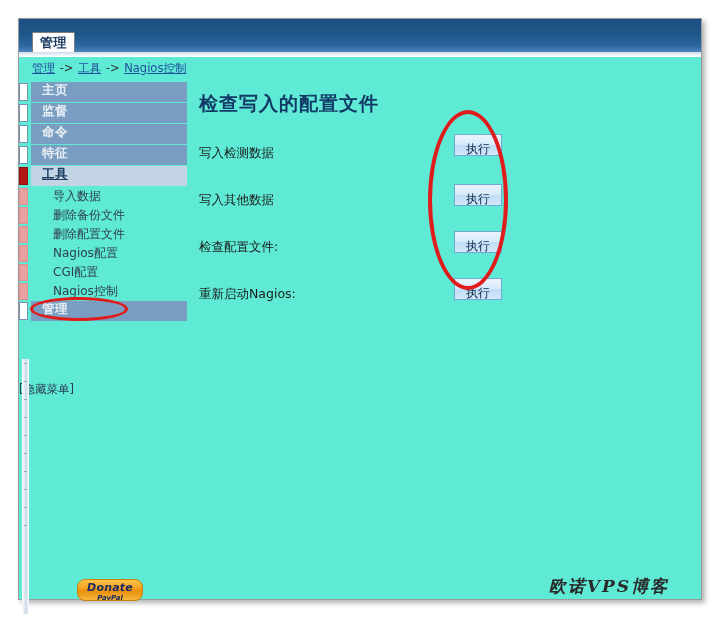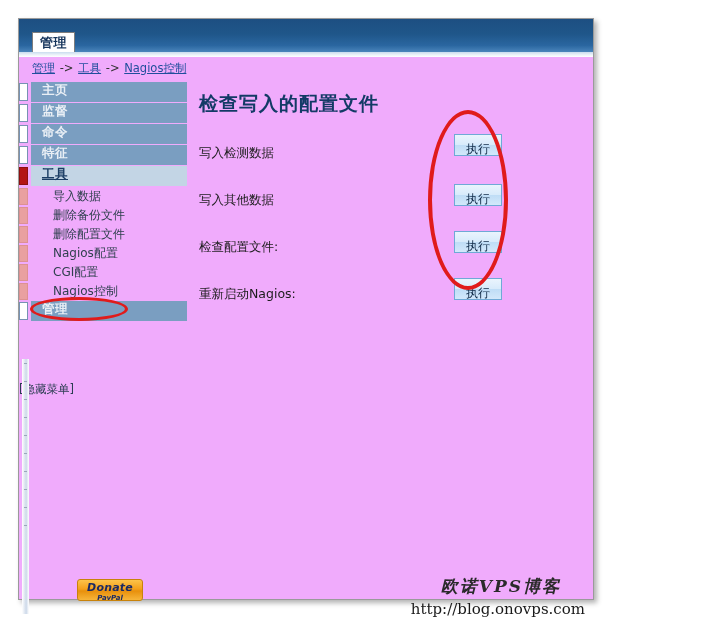--- a/index.html
+++ b/index.html
@@ -15,23 +15,23 @@
     height: 621px;
     overflow: hidden;
     background: #ffffff;
   }
 
   
   .page-frame {
     position: absolute;
     left: 18px;
     top: 18px;
-    width: 576px;
+    width: 684px;
     height: 582px;
-    background: #f0abfc;
+    background: #5eead4;
     border: 1px solid #9a9a9a;
     box-sizing: border-box;
     box-shadow: 3px 3px 5px rgba(0,0,0,0.30);
   }
 
   
   .header-bar {
     position: absolute;
     left: 0;
     top: 0;
@@ -265,21 +265,21 @@
     background: #9aa7ba;
   }
 
   
   .donate {
     position: absolute;
     left: 58px;
     top: 560px;
     width: 66px;
     height: 22px;
-    border-radius: 3px;
+    border-radius: 8px;
     background: linear-gradient(to bottom, #fcc34a 0%, #f4a01b 45%, #e8900c 55%, #f7b53a 100%);
     border: 1px solid #c8820b;
     box-sizing: border-box;
     text-align: center;
     cursor: pointer;
     overflow: hidden;
   }
   .donate .d-main {
     font-size: 11px;
     font-weight: bold;
@@ -460,21 +460,20 @@
       <div class="grip" style="top:166px"></div>
     </div>
 
     <div class="donate">
       <div class="d-main">Donate</div>
       <div class="d-sub">PayPal</div>
     </div>
 
     <div class="watermark">
       <div class="wm-cn">欧诺VPS博客</div>
-      <div class="wm-url">http://blog.onovps.com</div>
     </div>
 
   </div>
 
   <div class="annot-ellipse" id="ellipse-buttons"></div>
   <div class="annot-ellipse" id="ellipse-nav"></div>
 
 </div>
 
 </body></html>

